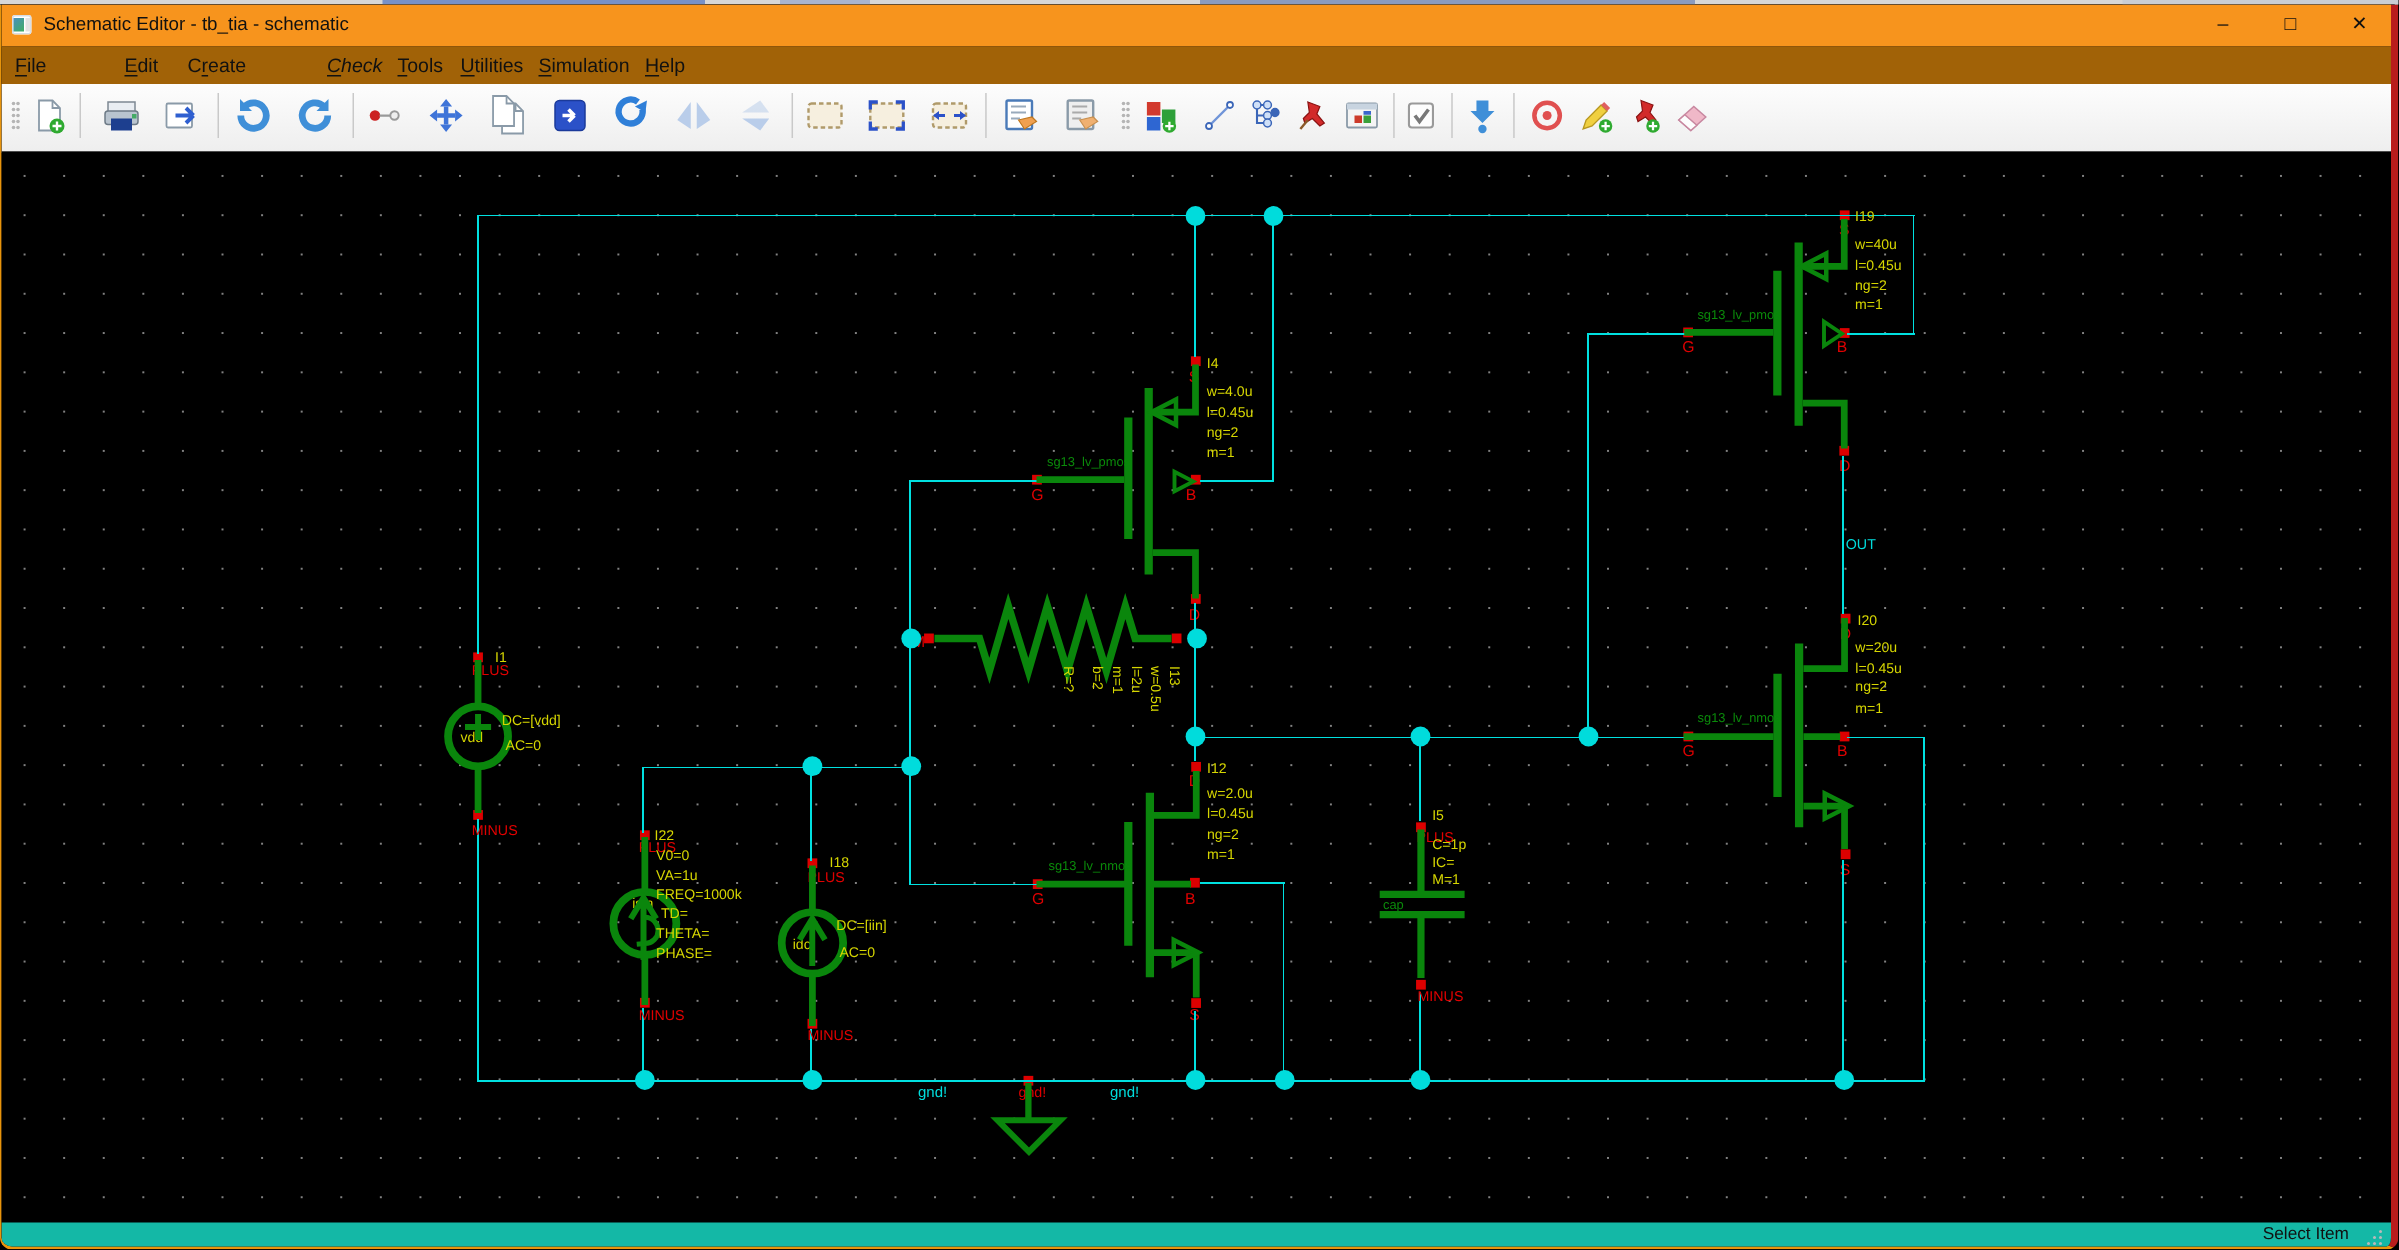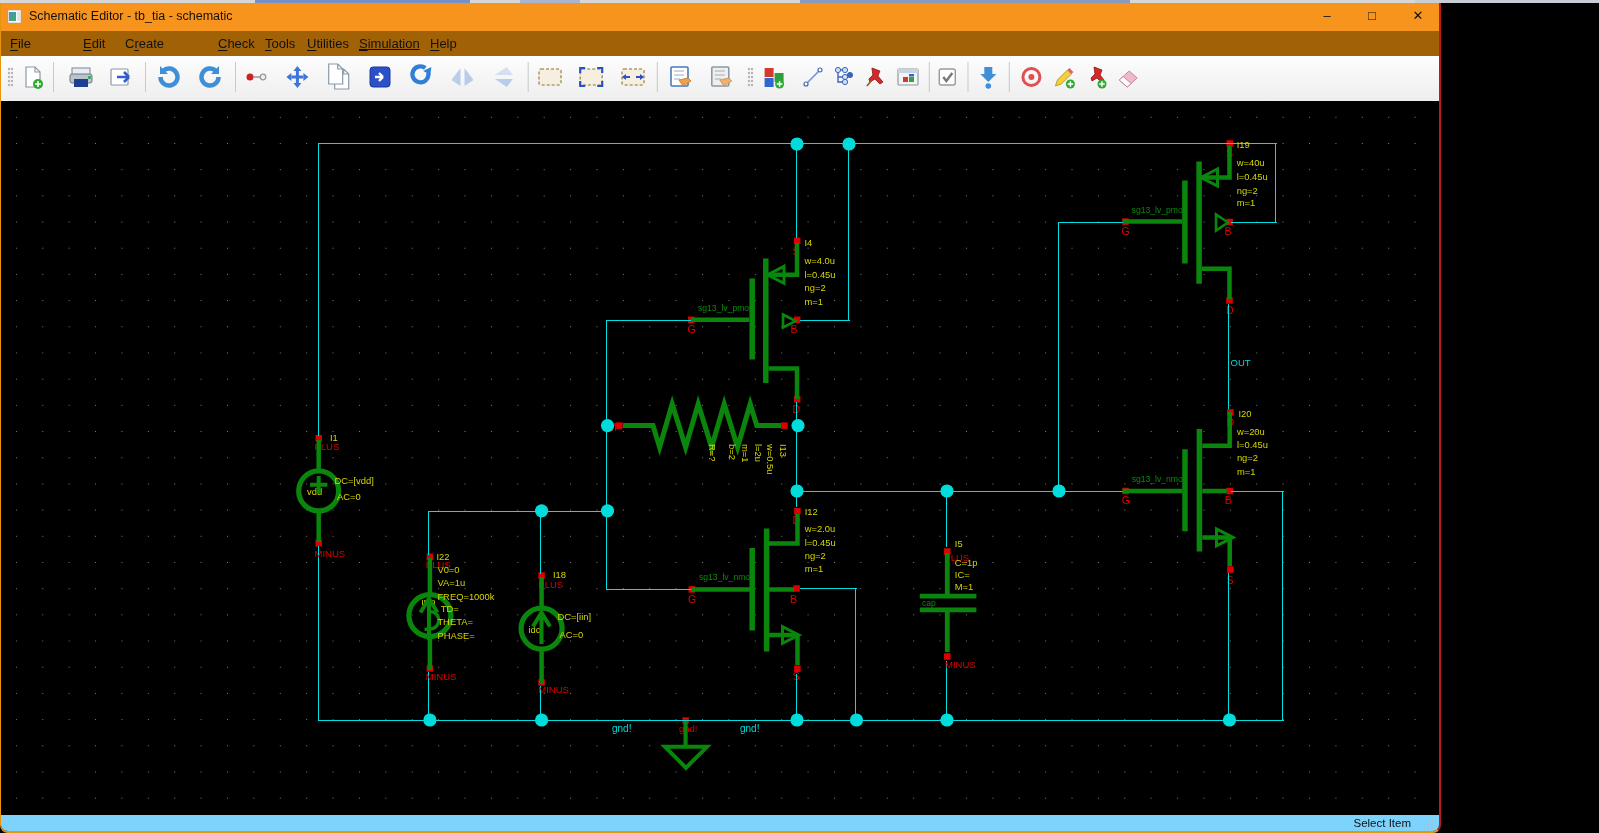--- a/index.html
+++ b/index.html
@@ -1,36 +1,36 @@
 <!DOCTYPE html>
 <html><head>
 <meta charset="utf-8">
 <style>
   html,body{margin:0;padding:0;background:#000;}
   body{width:1599px;height:833px;overflow:hidden;font-family:"Liberation Sans",sans-serif;position:relative;}
   .topstrip{position:absolute;left:0;top:0;width:1599px;height:3px;background:#d7d7d7;}
-  .win{position:absolute;left:0;top:3px;width:1441px;height:830px;box-sizing:border-box;
-       border-left:1px solid #e8940c;border-right:2px solid #b91c1c;border-bottom:2px solid #e8940c;
+  .win{position:absolute;left:0;top:3px;width:1599px;height:830px;box-sizing:border-box;
+       border-left:1px solid #e8940c;border-right:5px solid #b91c1c;border-bottom:2px solid #e8940c;
        border-radius:0 0 8px 8px;overflow:hidden;background:#000;}
   .titlebar{position:absolute;left:0;top:0;width:100%;height:28px;background:#f7941d;}
   .title{position:absolute;left:28px;top:6px;font-size:12.5px;color:#111;}
   .appicon{position:absolute;left:7px;top:7px;width:13px;height:13px;background:#fff;border-radius:2px;
            box-shadow:0 0 0 1px #d8dde4 inset;}
   .appicon .l{position:absolute;left:1px;top:2px;width:7px;height:9px;background:linear-gradient(135deg,#4a8fbe,#3fae62);}
   .appicon .r{position:absolute;left:9px;top:2px;width:3px;height:9px;background:#e3e3e3;}
   .winbtns{position:absolute;right:0;top:0;height:28px;font-size:13px;color:#111;}
   .wb{position:absolute;top:0;width:14px;height:28px;text-align:center;line-height:26px;}
   .menubar{position:absolute;left:0;top:28px;width:100%;height:25px;background:#a16207;color:#111;font-size:13px;}
   .menubar span{position:absolute;top:5px;}
   .menubar u{text-decoration:underline;text-underline-offset:2px;}
   .toolbar{position:absolute;left:0;top:53px;width:100%;height:45px;background:linear-gradient(#fdfdfd,#eeeeee);border-bottom:1px solid #b9b9b9;}
   .canvas{position:absolute;left:0;top:98px;width:1597px;height:714px;background-color:#000;
           background-image:radial-gradient(circle,#828282 0.62px,rgba(0,0,0,0) 0.92px);
           background-size:26.4px 26.2px;background-position:2.2px 3.2px;}
-  .statusbar{position:absolute;left:0;top:812px;width:100%;height:18px;background:#7dd3fc;color:#111;font-size:11.5px;}
+  .statusbar{position:absolute;left:0;top:812px;width:100%;height:18px;background:#14b8a6;color:#111;font-size:11.5px;}
   .statusbar .msg{position:absolute;right:28px;top:2px;}
 </style>
 </head>
 <body>
 <div class="topstrip">
     <div style="position:absolute;left:255px;top:0;width:215px;height:3px;background:#7791c8;"></div>
  <div style="position:absolute;left:520px;top:0;width:60px;height:3px;background:#a8b4d0;"></div>
  <div style="position:absolute;left:800px;top:0;width:330px;height:3px;background:#8a9bc0;"></div>
  <div style="position:absolute;left:1415px;top:0;width:184px;height:3px;background:#c9cdd4;"></div>
   </div>
@@ -46,24 +46,24 @@
       <div class="wb" style="right:60px;">□</div>
       <div class="wb" style="right:14px;">✕</div>
     </div>
   </div>
   <div class="menubar">
     <span style="left:9px;"><u>F</u>ile</span>
     <span style="left:41px;margin-top:44px;"><u>V</u>iew</span>
     <span style="left:82px;"><u>E</u>dit</span>
     <span style="left:124px;">C<u>r</u>eate</span>
     <span style="left:166px;margin-top:28px;"><u>O</u>ptions</span>
-    <span style="left:217px;"><u>C</u>heck</span>
+    <span style="left:217px;font-style:italic;"><u>C</u>heck</span>
     <span style="left:264px;text-align:center;"><u>T</u>ools</span>
     <span style="left:306px;"><u>U</u>tilities</span>
-    <span style="left:358px;text-decoration:underline;"><u>S</u>imulation</span>
+    <span style="left:358px;"><u>S</u>imulation</span>
     <span style="left:429px;"><u>H</u>elp</span>
   </div>
   <div class="toolbar">
 <svg width="1599" height="44" viewBox="0 0 1599 44">
 <defs>
  <g id="page">
             <path d="M-7,-10 h9 l5,5 v15 h-14 z" fill="#fff" stroke="#8a9aa8" stroke-width="1.2"></path>
             <path d="M2,-10 v5 h5" fill="none" stroke="#8a9aa8" stroke-width="1.2"></path>
           </g>
  <g id="dashbox">

